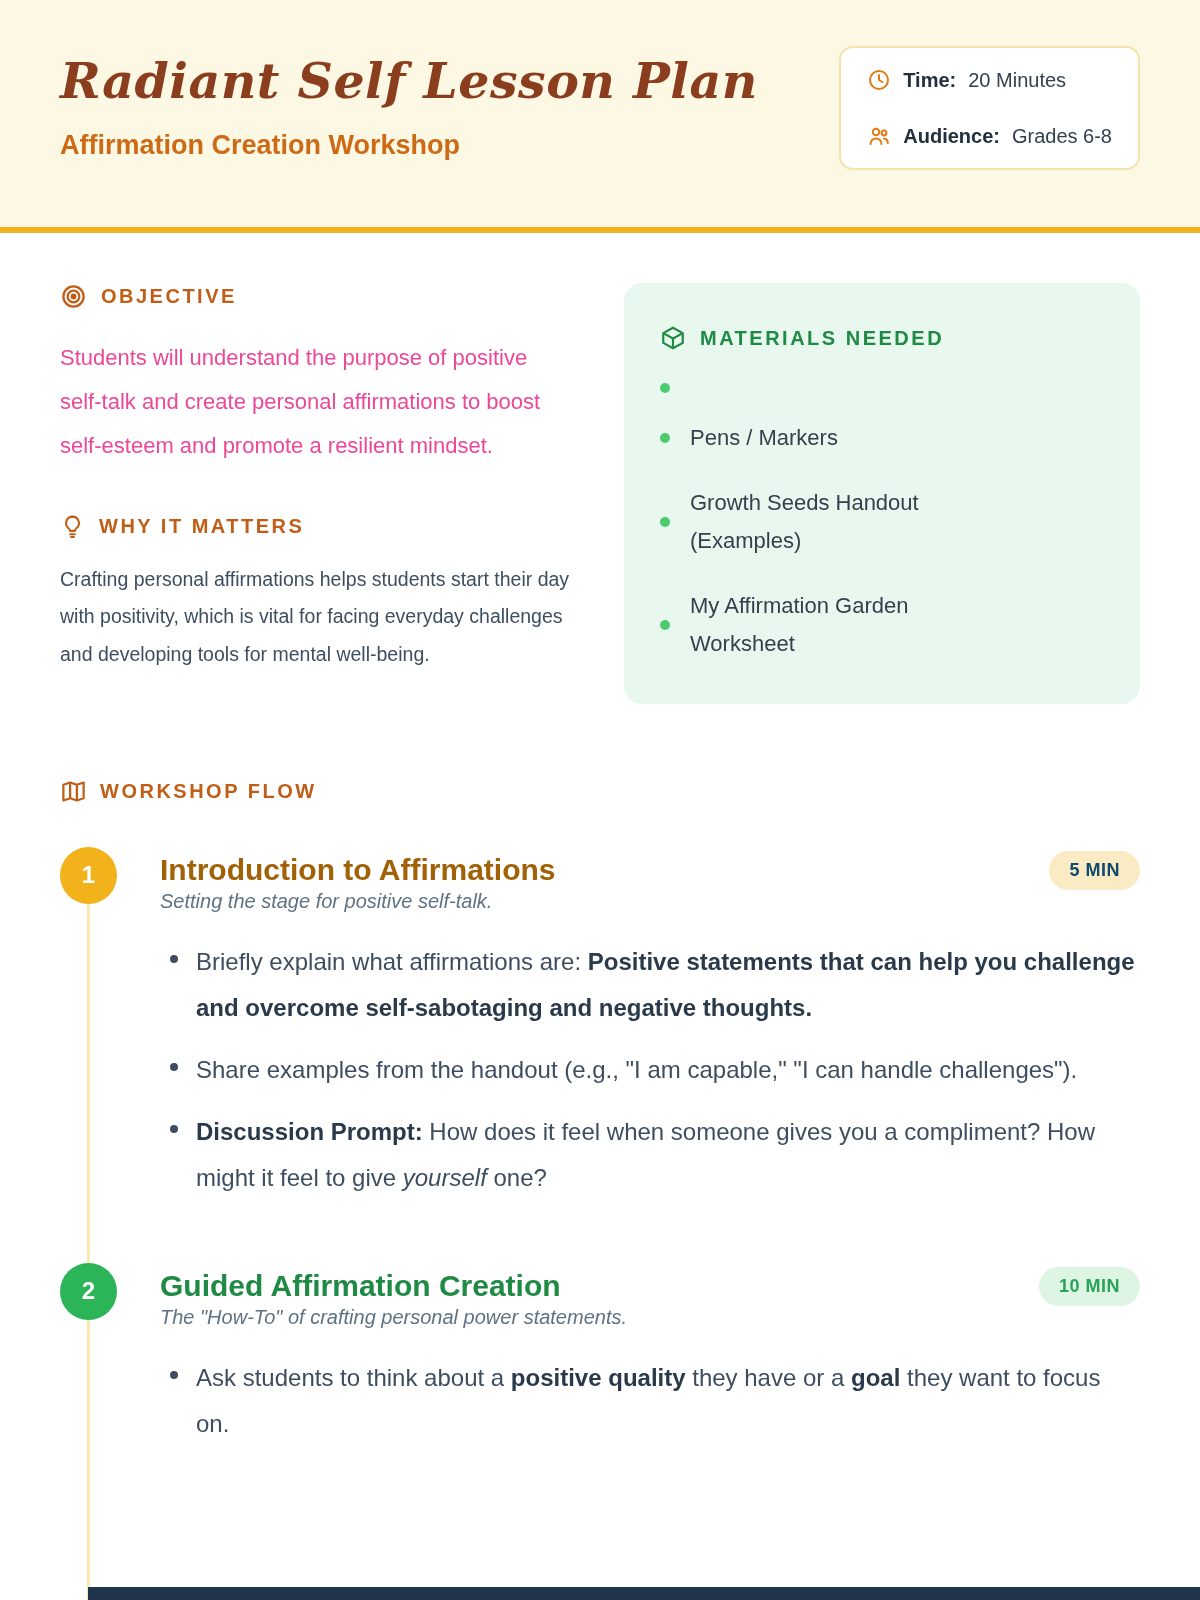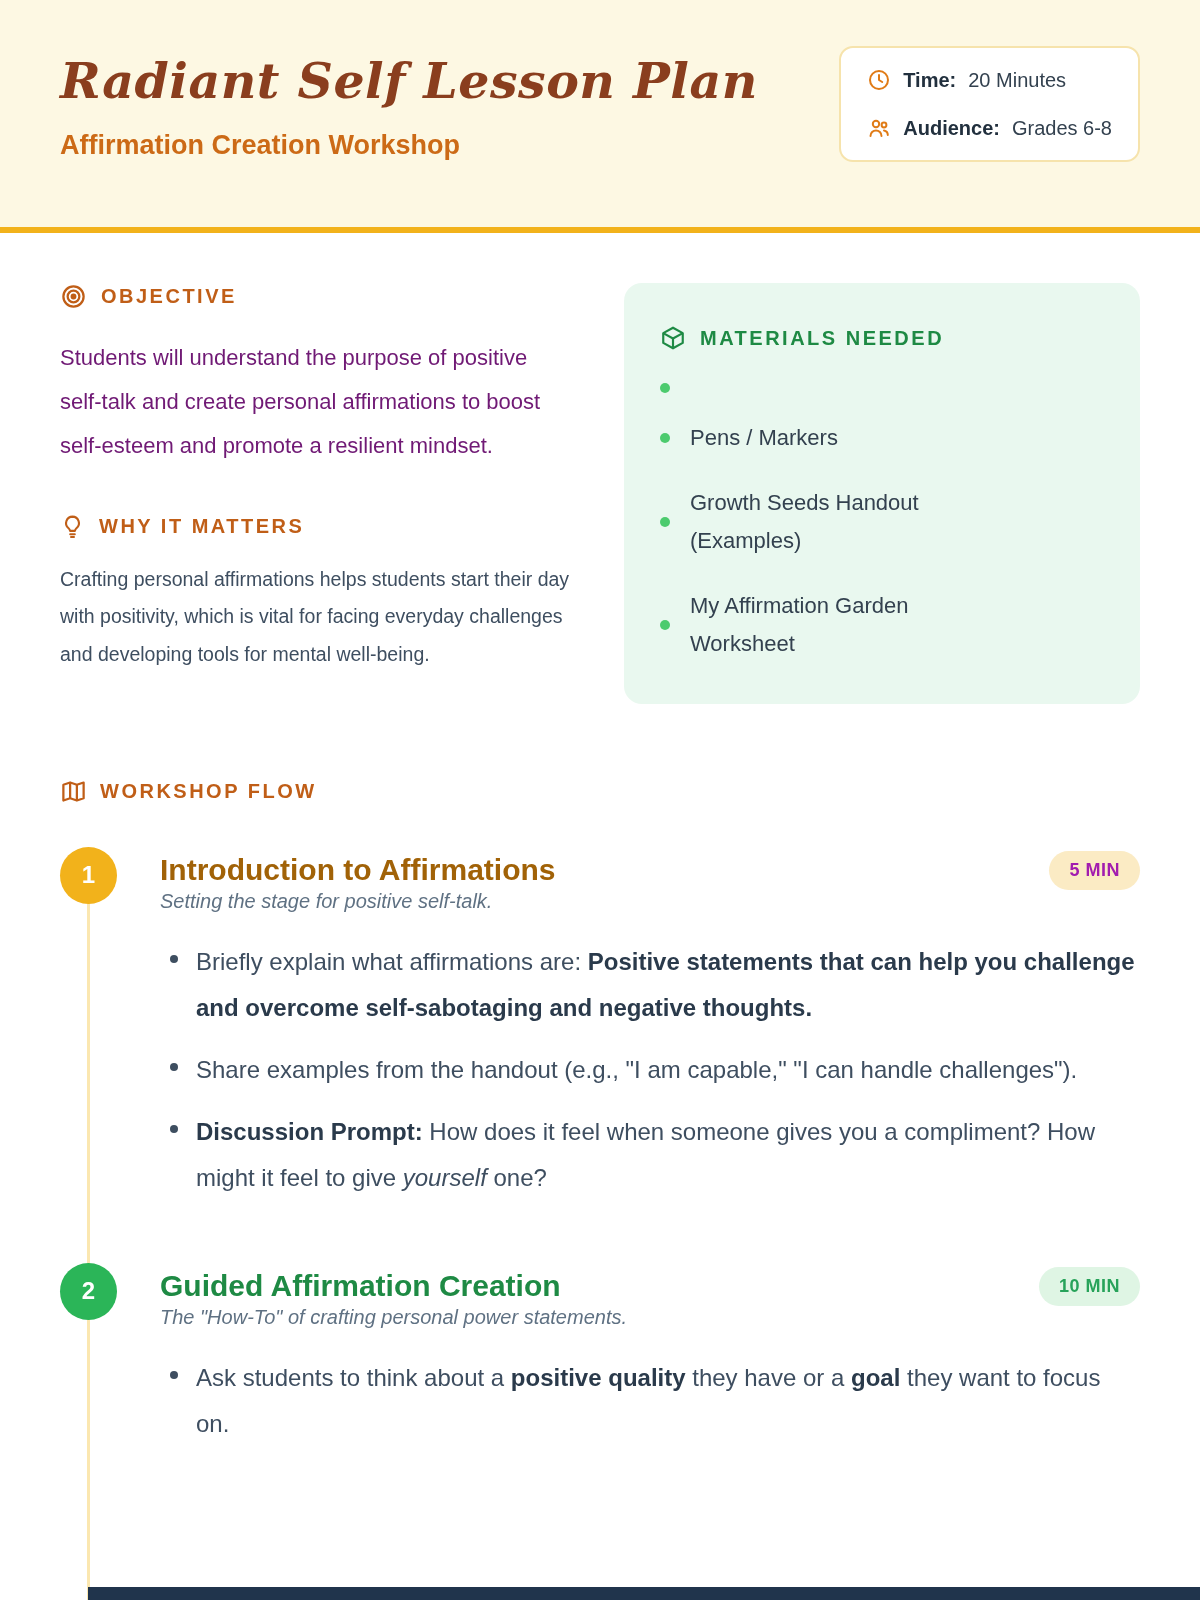--- a/index.html
+++ b/index.html
@@ -29,21 +29,21 @@
   .page-subtitle {
     margin-top: 20px;
     font-size: 27px; font-weight: 600;
     color: #CC6A16;
   }
   .info-card {
     background: #ffffff;
     border: 2px solid #F6E3AC;
     border-radius: 14px;
     padding: 20px 26px;
-    display: flex; flex-direction: column; gap: 24px;
+    display: flex; flex-direction: column; gap: 32px;
     min-width: 300px;
   }
   .info-row { display: flex; align-items: center; gap: 12px; font-size: 20px; }
   .info-row .ilabel { font-weight: 700; color: #22303E; }
   .info-row .ivalue { color: #33414F; }
   .icon { display: inline-flex; flex-shrink: 0; }
 
   .divider { height: 6px; background: #F2B21B; }
 
   
@@ -55,21 +55,21 @@
     align-items: start;
     gap: 28px;
   }
   .section-heading {
     display: flex; align-items: center; gap: 14px;
     color: #C05E17; font-size: 20px; font-weight: 800;
     letter-spacing: 2.5px;
   }
   .objective-body {
     margin-top: 26px; max-width: 512px;
-    font-size: 22px; line-height: 2.0; color: #701a75;
+    font-size: 22px; line-height: 2.0; color: #ec4899;
   }
   .why-heading { margin-top: 46px; }
   .why-body {
     margin-top: 22px; max-width: 522px;
     font-size: 19.5px; line-height: 1.92; color: #3E4E60;
   }
 
   
   .materials-card {
     background: #E9F8EF;
@@ -115,21 +115,21 @@
   .step--green .step-circle { background: #2BB558; }
   .step-header { display: flex; justify-content: space-between; align-items: center; }
   .step-title { font-size: 30px; font-weight: 800; }
   .step--amber .step-title { color: #a16207; }
   .step--green .step-title { color: #1E8A44; }
   .step-badge {
     border-radius: 999px; padding: 9px 20px;
     font-size: 18px; font-weight: 800; letter-spacing: 0.5px;
     flex-shrink: 0;
   }
-  .step--amber .step-badge { background: #FBEBC4; color: #a21caf; }
+  .step--amber .step-badge { background: #FBEBC4; color: #0c4a6e; }
   .step--green .step-badge { background: #DFF5E4; color: #27A35A; }
   .step-subtitle {
     font-style: italic;
     font-size: 20px; color: #5F7183;
   }
   .step-bullets { list-style: none; margin: 26px 0 0; padding: 0; }
   .step-bullets li {
     position: relative; padding-left: 36px; margin-bottom: 16px;
     font-size: 24px; line-height: 1.92; color: #3E4E60;
   }

